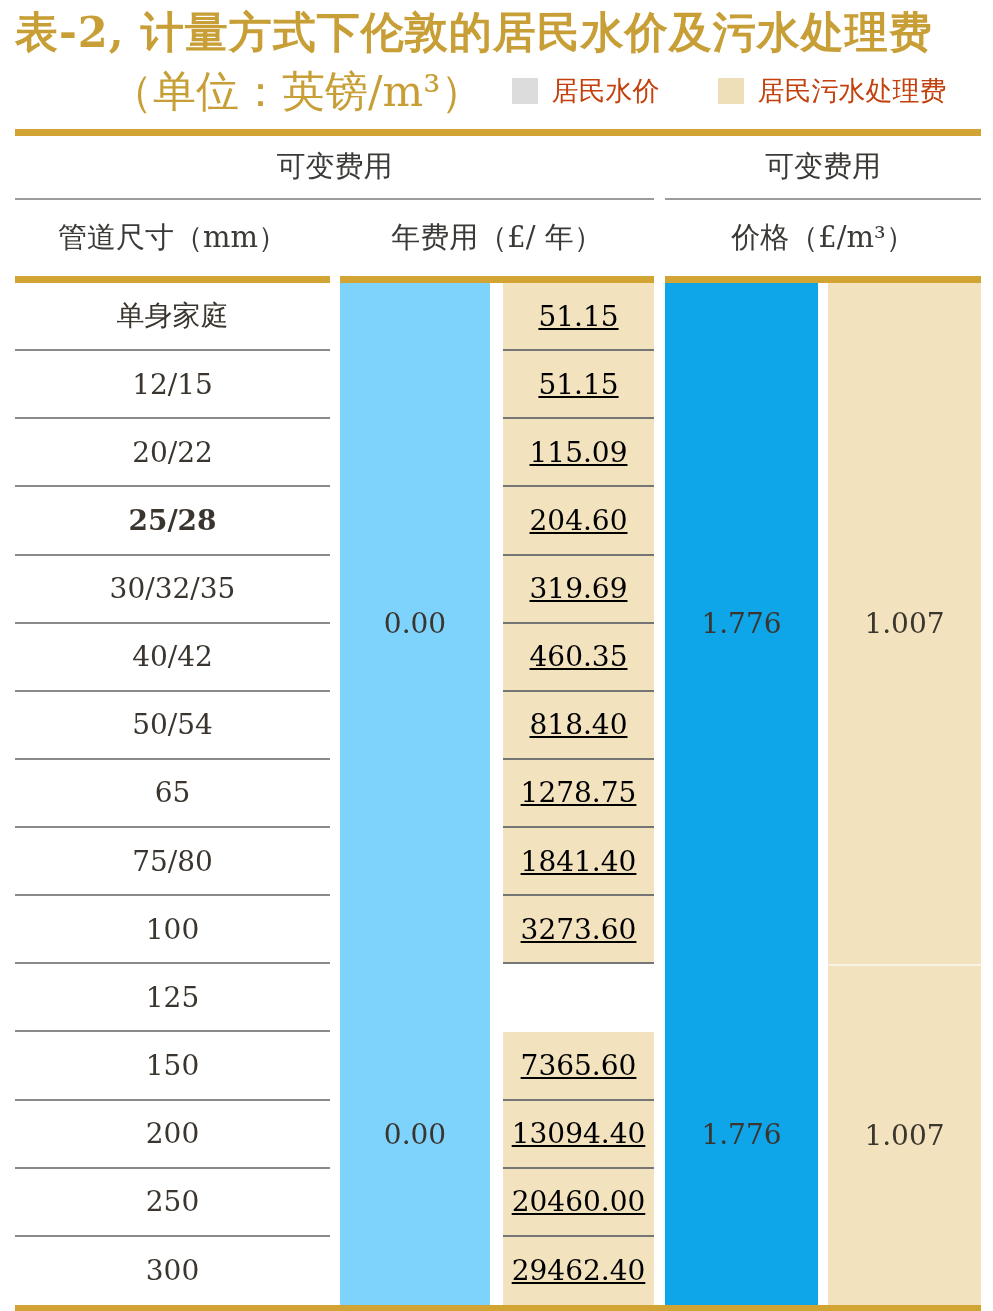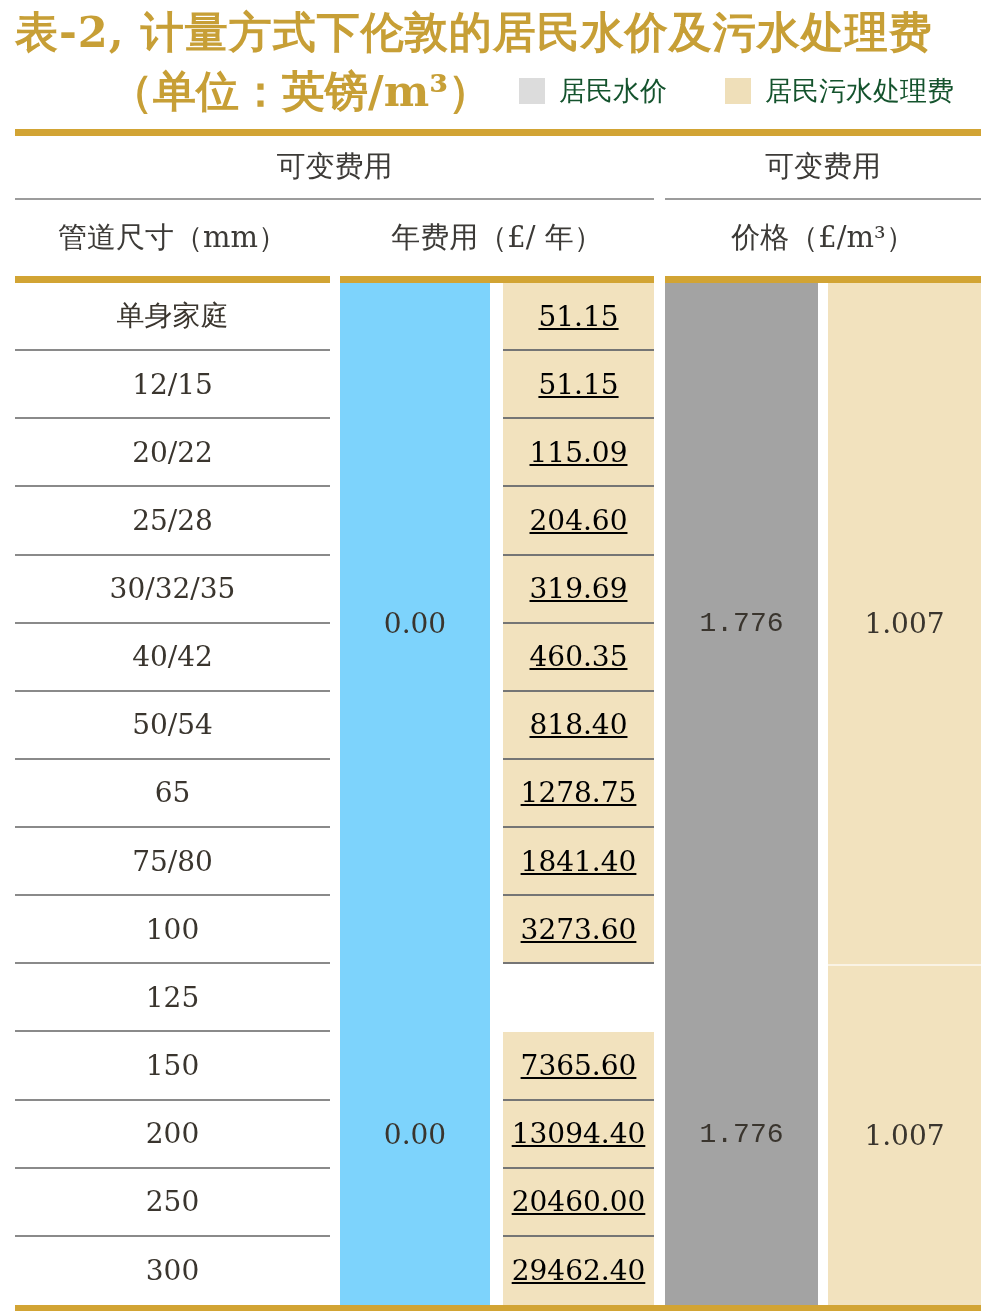--- a/index.html
+++ b/index.html
@@ -13,30 +13,30 @@
   
   .title-line1{
     margin-top:4px;
     font-size:43px;font-weight:700;color:#C79F36;
     letter-spacing:1px;line-height:56px;white-space:nowrap;
   }
   .title-row2{
     display:flex;align-items:center;height:58px;margin-top:2px;
   }
   .title-line2{
-    margin-left:95px;font-size:43px;font-weight:700;color:#C79F36;
+    margin-left:95px;font-size:43px;font-weight:400;color:#C79F36;
     white-space:nowrap;line-height:58px;
   }
   .legend{display:flex;align-items:center;margin-left:28px;}
   .legend-item{display:flex;align-items:center;}
   .legend-item + .legend-item{margin-left:58px;}
   .swatch{width:26px;height:26px;display:inline-block;}
   .swatch.gray{background:#DCDCDC;}
   .swatch.tan{background:#EFDFB9;}
-  .legend-label{margin-left:14px;font-size:27px;color:#14532d;white-space:nowrap;text-align:right;}
+  .legend-label{margin-left:14px;font-size:27px;color:#c2410c;white-space:nowrap;text-align:right;}
   .gold-bar-top{height:7px;background:#D2A434;margin-top:9px;}
   
   .grid{
     display:grid;
     grid-template-columns:315px 10px 150px 13px 151px 11px 153px 10px 153px;
   }
   .head-groups{height:64px;}
   .group-cell{
     display:flex;align-items:center;justify-content:center;
     font-size:29px;color:#3C3A37;border-bottom:2px solid #9C9C9C;
@@ -73,21 +73,21 @@
     display:flex;align-items:center;justify-content:center;
     font-size:28px;color:#000000;
     border-bottom:2px solid #757575;
     text-decoration:underline;
   }
   .row-label.last,.annual-cell.last{border-bottom:none;}
   .merged-col{
     grid-row:1/16;display:flex;flex-direction:column;
   }
   .col-fixed-annual{grid-column:3;background:#7dd3fc;}
-  .col-water-price{grid-column:7;background:#a3a3a3;font-family:Liberation Mono, monospace;}
+  .col-water-price{grid-column:7;background:#0ea5e9;}
   .col-sewage-price{grid-column:9;background:#F2E2BE;}
   .mgroup{
     display:flex;align-items:center;justify-content:center;
     font-size:28px;color:#3A352E;
   }
   .mgroup.g1{height:66.667%;}
   .mgroup.g2{height:33.333%;}
   .col-sewage-price .mgroup.g2{border-top:2px solid rgba(255,255,255,0.6);}
   
   .gold-bar-bottom{height:8px;background:#D2A434;margin-top:0;}
@@ -149,21 +149,21 @@
         <div class="mgroup g1">1.007</div>
         <div class="mgroup g2">1.007</div>
       </div>
 
     <div class="row-label" style="grid-row: 1;">单身家庭</div>
         <div class="annual-cell" style="grid-row: 1;">51.15</div>
         <div class="row-label" style="grid-row: 2;">12/15</div>
         <div class="annual-cell" style="grid-row: 2;">51.15</div>
         <div class="row-label" style="grid-row: 3;">20/22</div>
         <div class="annual-cell" style="grid-row: 3;">115.09</div>
-        <div class="row-label" style="grid-row: 4;">25/28</div>
+        <div class="row-label" style="grid-row: 4; font-weight: bold;">25/28</div>
         <div class="annual-cell" style="grid-row: 4;">204.60</div>
         <div class="row-label" style="grid-row: 5;">30/32/35</div>
         <div class="annual-cell" style="grid-row: 5;">319.69</div>
         <div class="row-label" style="grid-row: 6;">40/42</div>
         <div class="annual-cell" style="grid-row: 6;">460.35</div>
         <div class="row-label" style="grid-row: 7;">50/54</div>
         <div class="annual-cell" style="grid-row: 7;">818.40</div>
         <div class="row-label" style="grid-row: 8;">65</div>
         <div class="annual-cell" style="grid-row: 8;">1278.75</div>
         <div class="row-label" style="grid-row: 9;">75/80</div>

